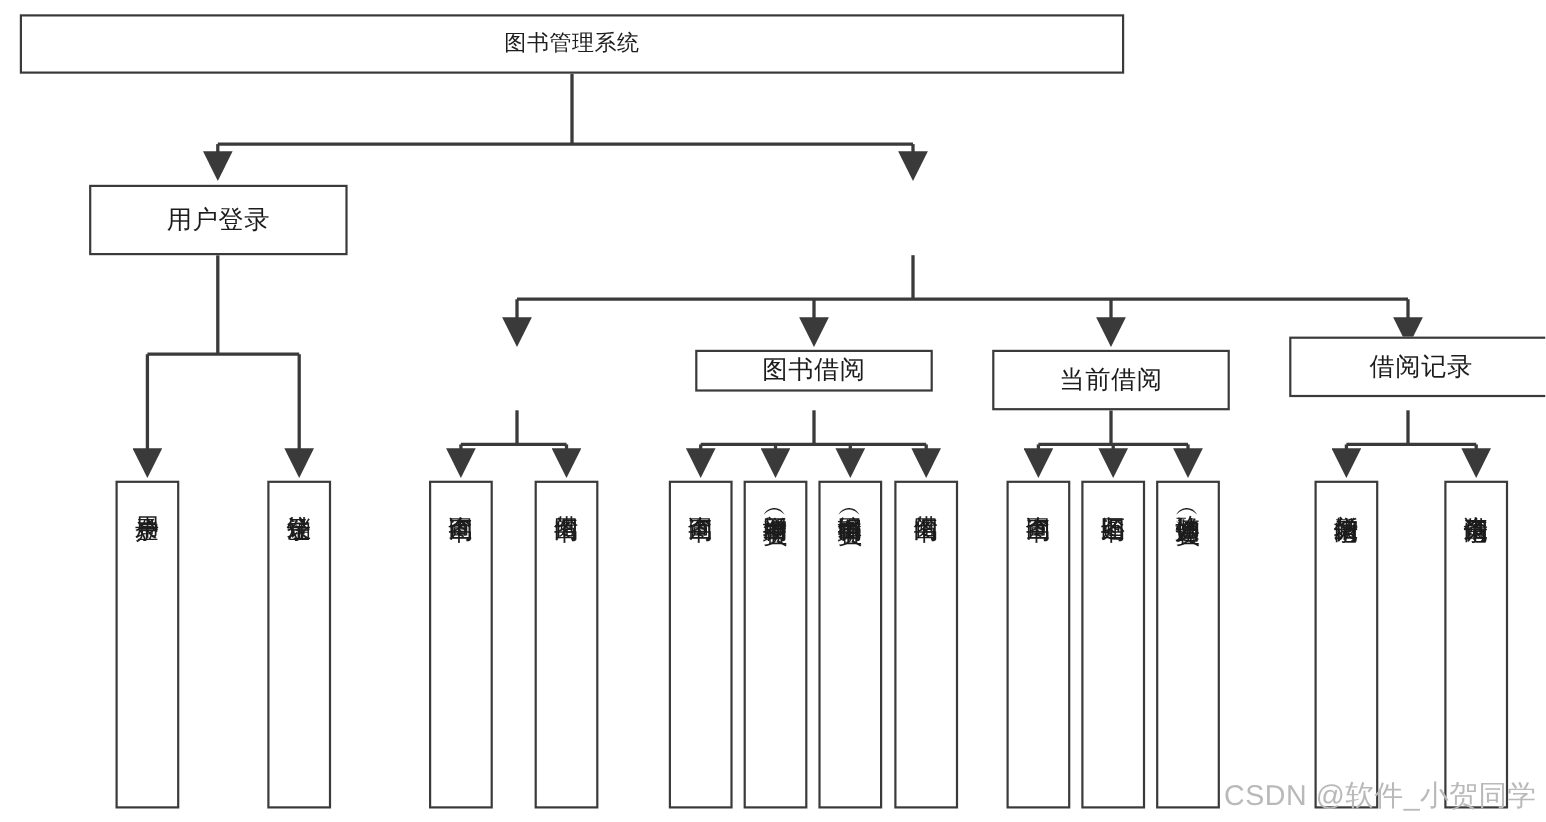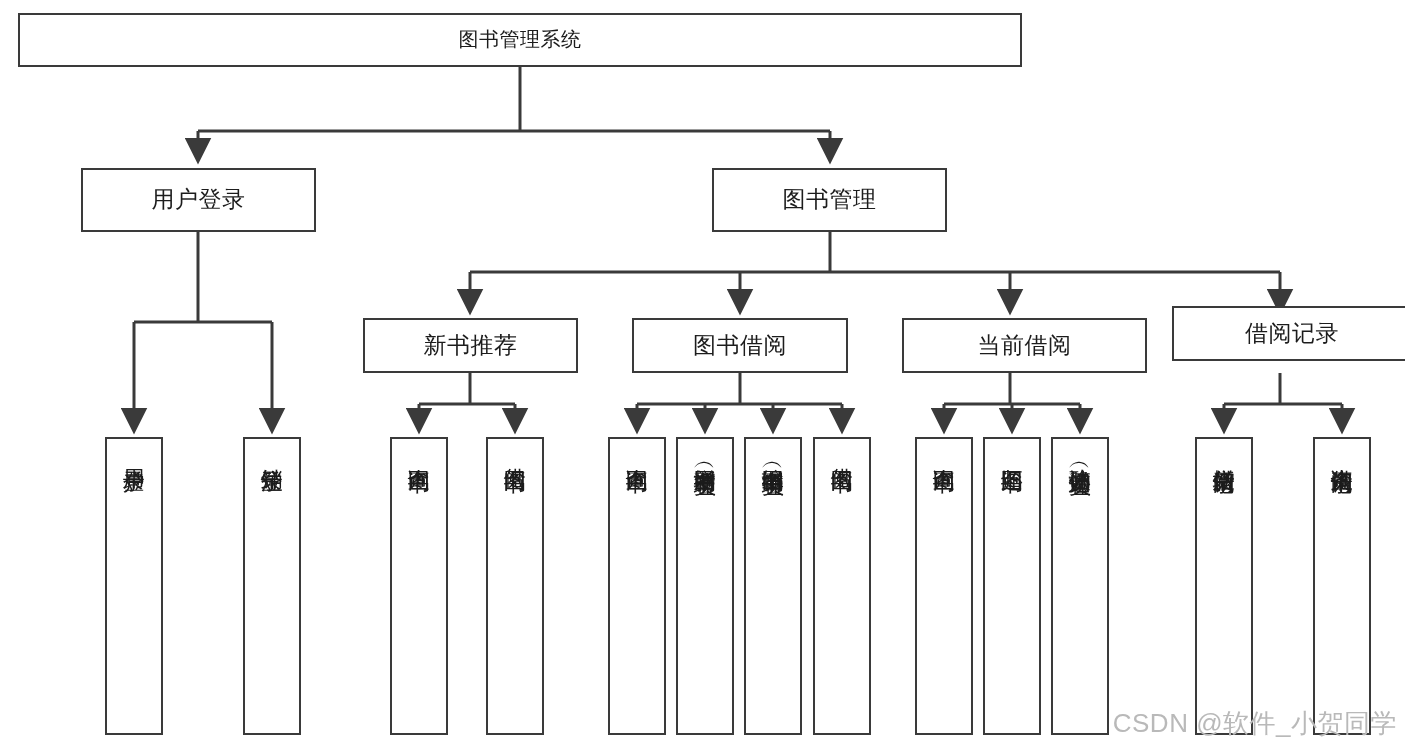--- a/index.html
+++ b/index.html
@@ -126,31 +126,25 @@
     </g>
   </svg>
 
   <div class="node root horiz" style="left:18px; top:13px; width:1004px; height:54px;">
     <span class="label">图书管理系统</span>
   </div>
 
   <div class="node horiz" style="left:81px; top:168px; width:235px; height:64px;">
     <span class="label">用户登录</span>
   </div>
-  <div class="node horiz" style="left:712px; top:168px; width:235px; height:64px;">
-    <span class="label">图书管理</span>
-  </div>
 
-  <div class="node horiz" style="left:363px; top:318px; width:215px; height:55px;">
-    <span class="label">新书推荐</span>
-  </div>
-  <div class="node horiz" style="left:632px; top:318px; width:216px; height:55px;">
+  <div class="node horiz" style="left:632px; top:318px; width:216px; height:38px;">
     <span class="label">图书借阅</span>
   </div>
-  <div class="node horiz" style="left:902px; top:318px; width:245px; height:55px;font-family:Liberation Serif, serif;">
+  <div class="node horiz" style="left:902px; top:318px; width:216px; height:55px;font-family:Liberation Serif, serif;">
     <span class="label">当前借阅</span>
   </div>
   <div class="node horiz" style="left:1172px; top:306px; width:240px; height:55px;">
     <span class="label">借阅记录</span>
   </div>
 
   <div class="node vert" style="left:105px; top:437px; width:58px; height:298px;">
     <span class="label">用户登录</span>
   </div>
   <div class="node vert" style="left:243px; top:437px; width:58px; height:298px;">

